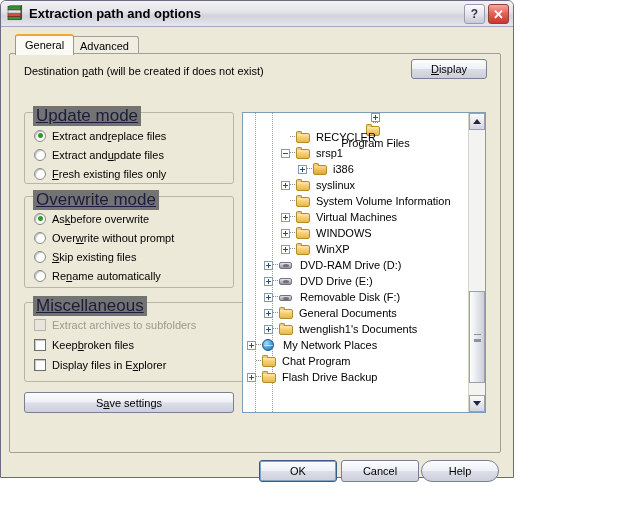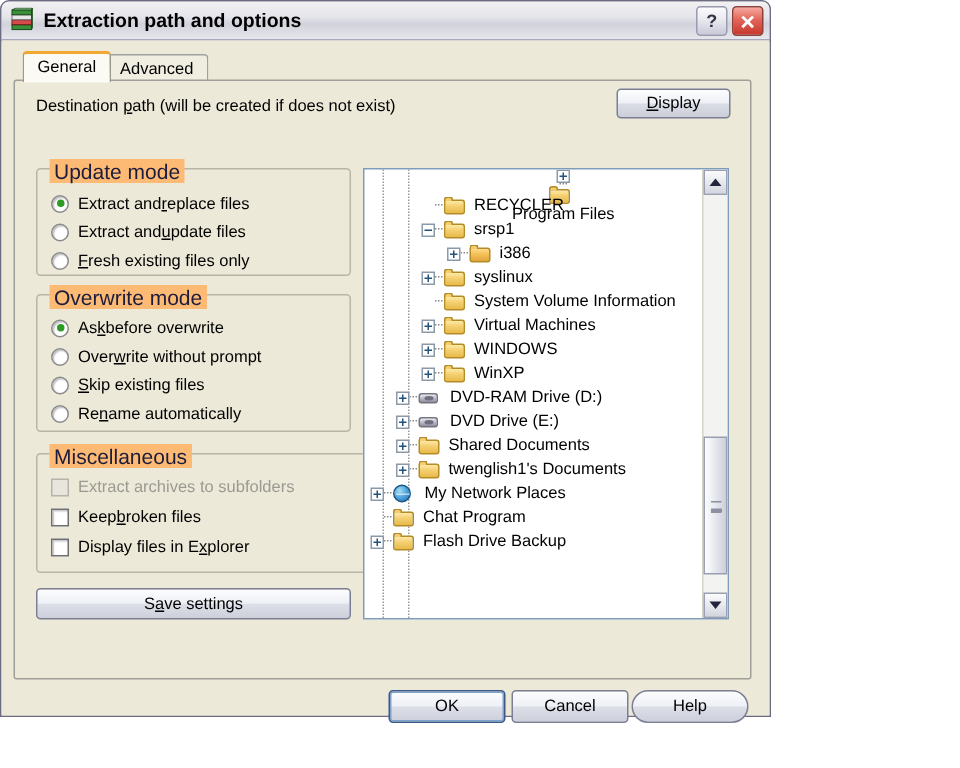--- a/index.html
+++ b/index.html
@@ -204,25 +204,26 @@
   .group {
     position: absolute;
     border: 1px solid #b9b6a7;
     border-radius: 3px;
     box-sizing: border-box;
     background: transparent;
   }
   .group > .glegend {
     position: absolute;
     top: -7px; left: 8px;
-    background: #fdba74;
+    background: #737373;
     padding: 0 3px;
-    font-size: 14px;
+    font-size: 17px;
     color: #1c1c3c;
     white-space: nowrap;
+    text-decoration: underline;
   }
 
   #grp-update   { left: 14px; top: 58px;  width: 210px; height: 72px; }
   #grp-overwrite{ left: 14px; top: 142px; width: 210px; height: 92px; }
   #grp-misc     { left: 14px; top: 248px; width: 251px; height: 80px; }
 
   .opt-row {
     position: absolute;
     left: 9px;
     height: 17px;
@@ -716,24 +717,32 @@
                 <span class="expander plus"></span>
                 <span class="connector"></span>
                 <span class="dicon">
                   <span class="disc"></span>
                 </span>
                 <span class="tlabel">DVD Drive (E:)</span>
               </div>
               <div class="tree-row" style="padding-left: 21px;">
                 <span class="expander plus"></span>
                 <span class="connector"></span>
-                <span class="ficon">
-                  <span class="folder-shape"></span>
-                </span>
-                <span class="tlabel">Shared Documents</span>
+                <span class="dicon removable">
+                  <span class="disc"></span>
+                </span>
+                <span class="tlabel">Removable Disk (F:)</span>
+              </div>
+              <div class="tree-row" style="padding-left: 21px;">
+                <span class="expander plus"></span>
+                <span class="connector"></span>
+                <span class="ficon">
+                  <span class="folder-shape"></span>
+                </span>
+                <span class="tlabel">General Documents</span>
               </div>
               <div class="tree-row" style="padding-left: 21px;">
                 <span class="expander plus"></span>
                 <span class="connector"></span>
                 <span class="ficon">
                   <span class="folder-shape"></span>
                 </span>
                 <span class="tlabel">twenglish1's Documents</span>
               </div>
               <div class="tree-row" style="padding-left: 4px;">

